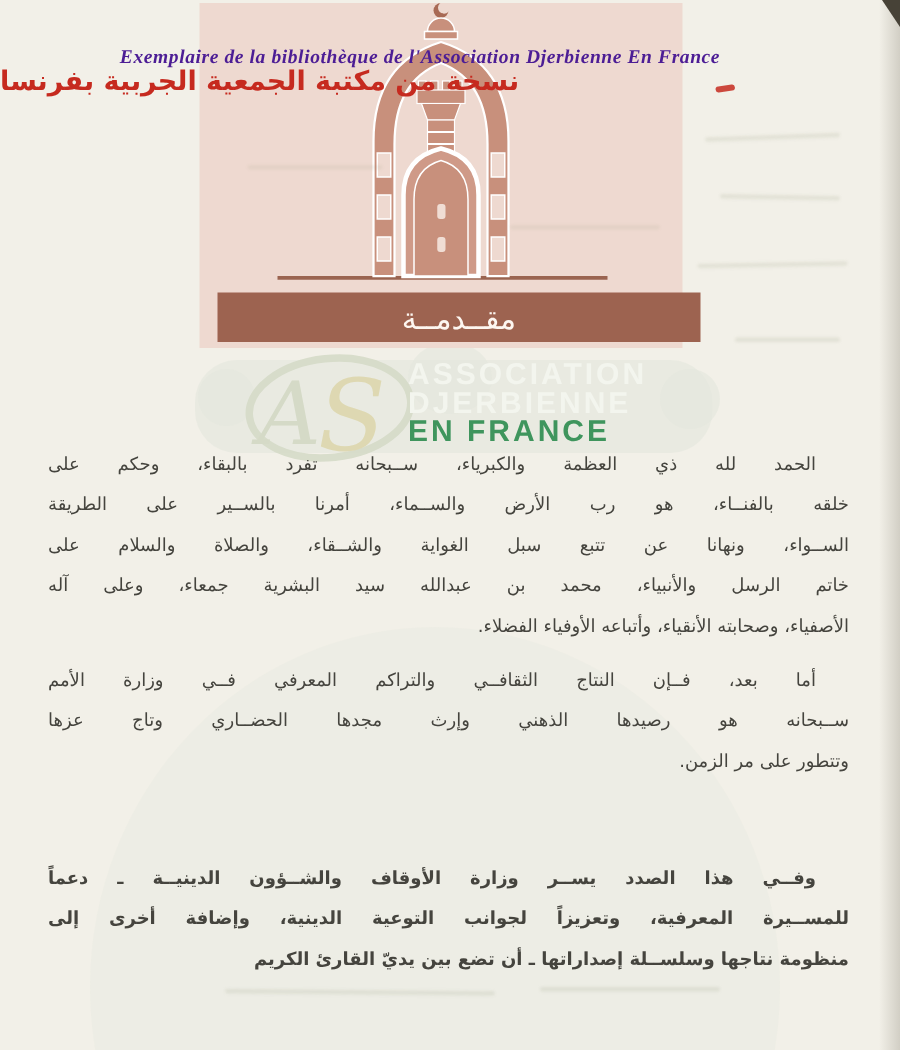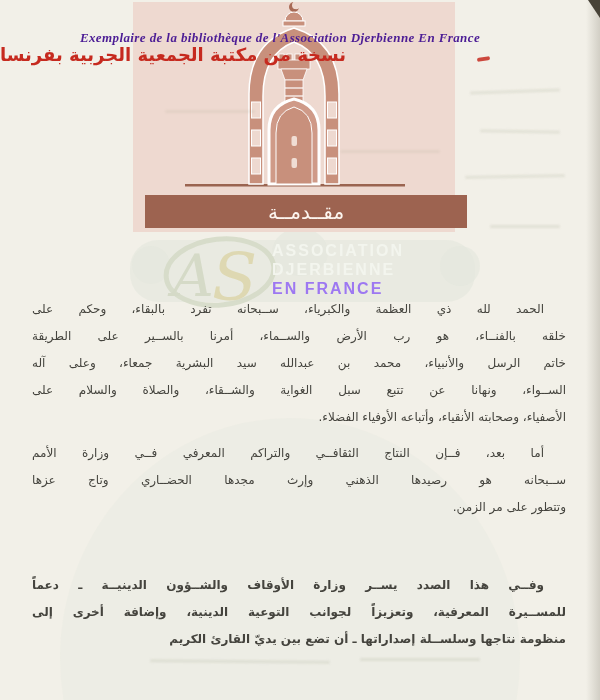--- a/index.html
+++ b/index.html
@@ -48,23 +48,23 @@
   .wm-blob.b1{left:130px;top:240px;width:345px;height:62px;border-radius:28px;}
   .wm-blob.b2{left:272px;top:228px;width:56px;height:48px;border-radius:50%;}
   .wm-blob.b3{left:132px;top:246px;width:38px;height:38px;border-radius:50%;}
   .wm-blob.b4{left:440px;top:246px;width:40px;height:40px;border-radius:50%;}
   .wm-dome{position:absolute;left:60px;top:418px;width:460px;height:480px;
     border-radius:50%;background:#e9ebe2;opacity:.55;z-index:1;}
   .wm-logo{position:absolute;left:150px;top:232px;width:140px;height:80px;z-index:1;opacity:.9;}
   .wm-text{
     position:absolute;left:272px;top:241px;z-index:1;
     font-family:"Liberation Sans",sans-serif;font-weight:bold;
-    font-size:16px;letter-spacing:2px;color:#f3f5ee;line-height:19px;
+    font-size:20px;letter-spacing:2px;color:#f3f5ee;line-height:19px;
   }
-  .wm-text .wm-line3{color:#8b5cf6;opacity:.8;}
+  .wm-text .wm-line3{color:#15803d;opacity:.8;}
 
   
   .bodytext{position:absolute;left:32px;width:534px;direction:rtl;z-index:2;
     color:#45443e;font-size:12px;}
   .pline{height:27px;line-height:27px;overflow:hidden;
     text-align:justify;text-align-last:justify;}
   .pline.first{padding-right:22px;}
   .pline.last{text-align-last:right;}
   #para1{top:296px;}
   #para2{top:440px;}
@@ -142,22 +142,22 @@
 
   <div class="wm-text">
     <div>ASSOCIATION</div>
     <div>DJERBIENNE</div>
     <div class="wm-line3">EN FRANCE</div>
   </div>
 
   <div id="para1" class="bodytext">
     <div class="pline first">الحمد لله ذي العظمة والكبرياء، ســبحانه تفرد بالبقاء، وحكم على</div>
     <div class="pline">خلقه بالفنــاء، هو رب الأرض والســماء، أمرنا بالســير على الطريقة</div>
+    <div class="pline">الســواء، ونهانا عن تتبع سبل الغواية والشــقاء، والصلاة والسلام على</div>
     <div class="pline">خاتم الرسل والأنبياء، محمد بن عبدالله سيد البشرية جمعاء، وعلى آله</div>
-    <div class="pline">الســواء، ونهانا عن تتبع سبل الغواية والشــقاء، والصلاة والسلام على</div>
     <div class="pline last">الأصفياء، وصحابته الأنقياء، وأتباعه الأوفياء الفضلاء.</div>
   </div>
 
   <div id="para2" class="bodytext">
     <div class="pline first">أما بعد، فــإن النتاج الثقافــي والتراكم المعرفي فــي وزارة الأمم</div>
     <div class="pline">ســبحانه هو رصيدها الذهني وإرث مجدها الحضــاري وتاج عزها</div>
     <div class="pline last">وتتطور على مر الزمن.</div>
   </div>
 
   <div id="para3" class="bodytext">

